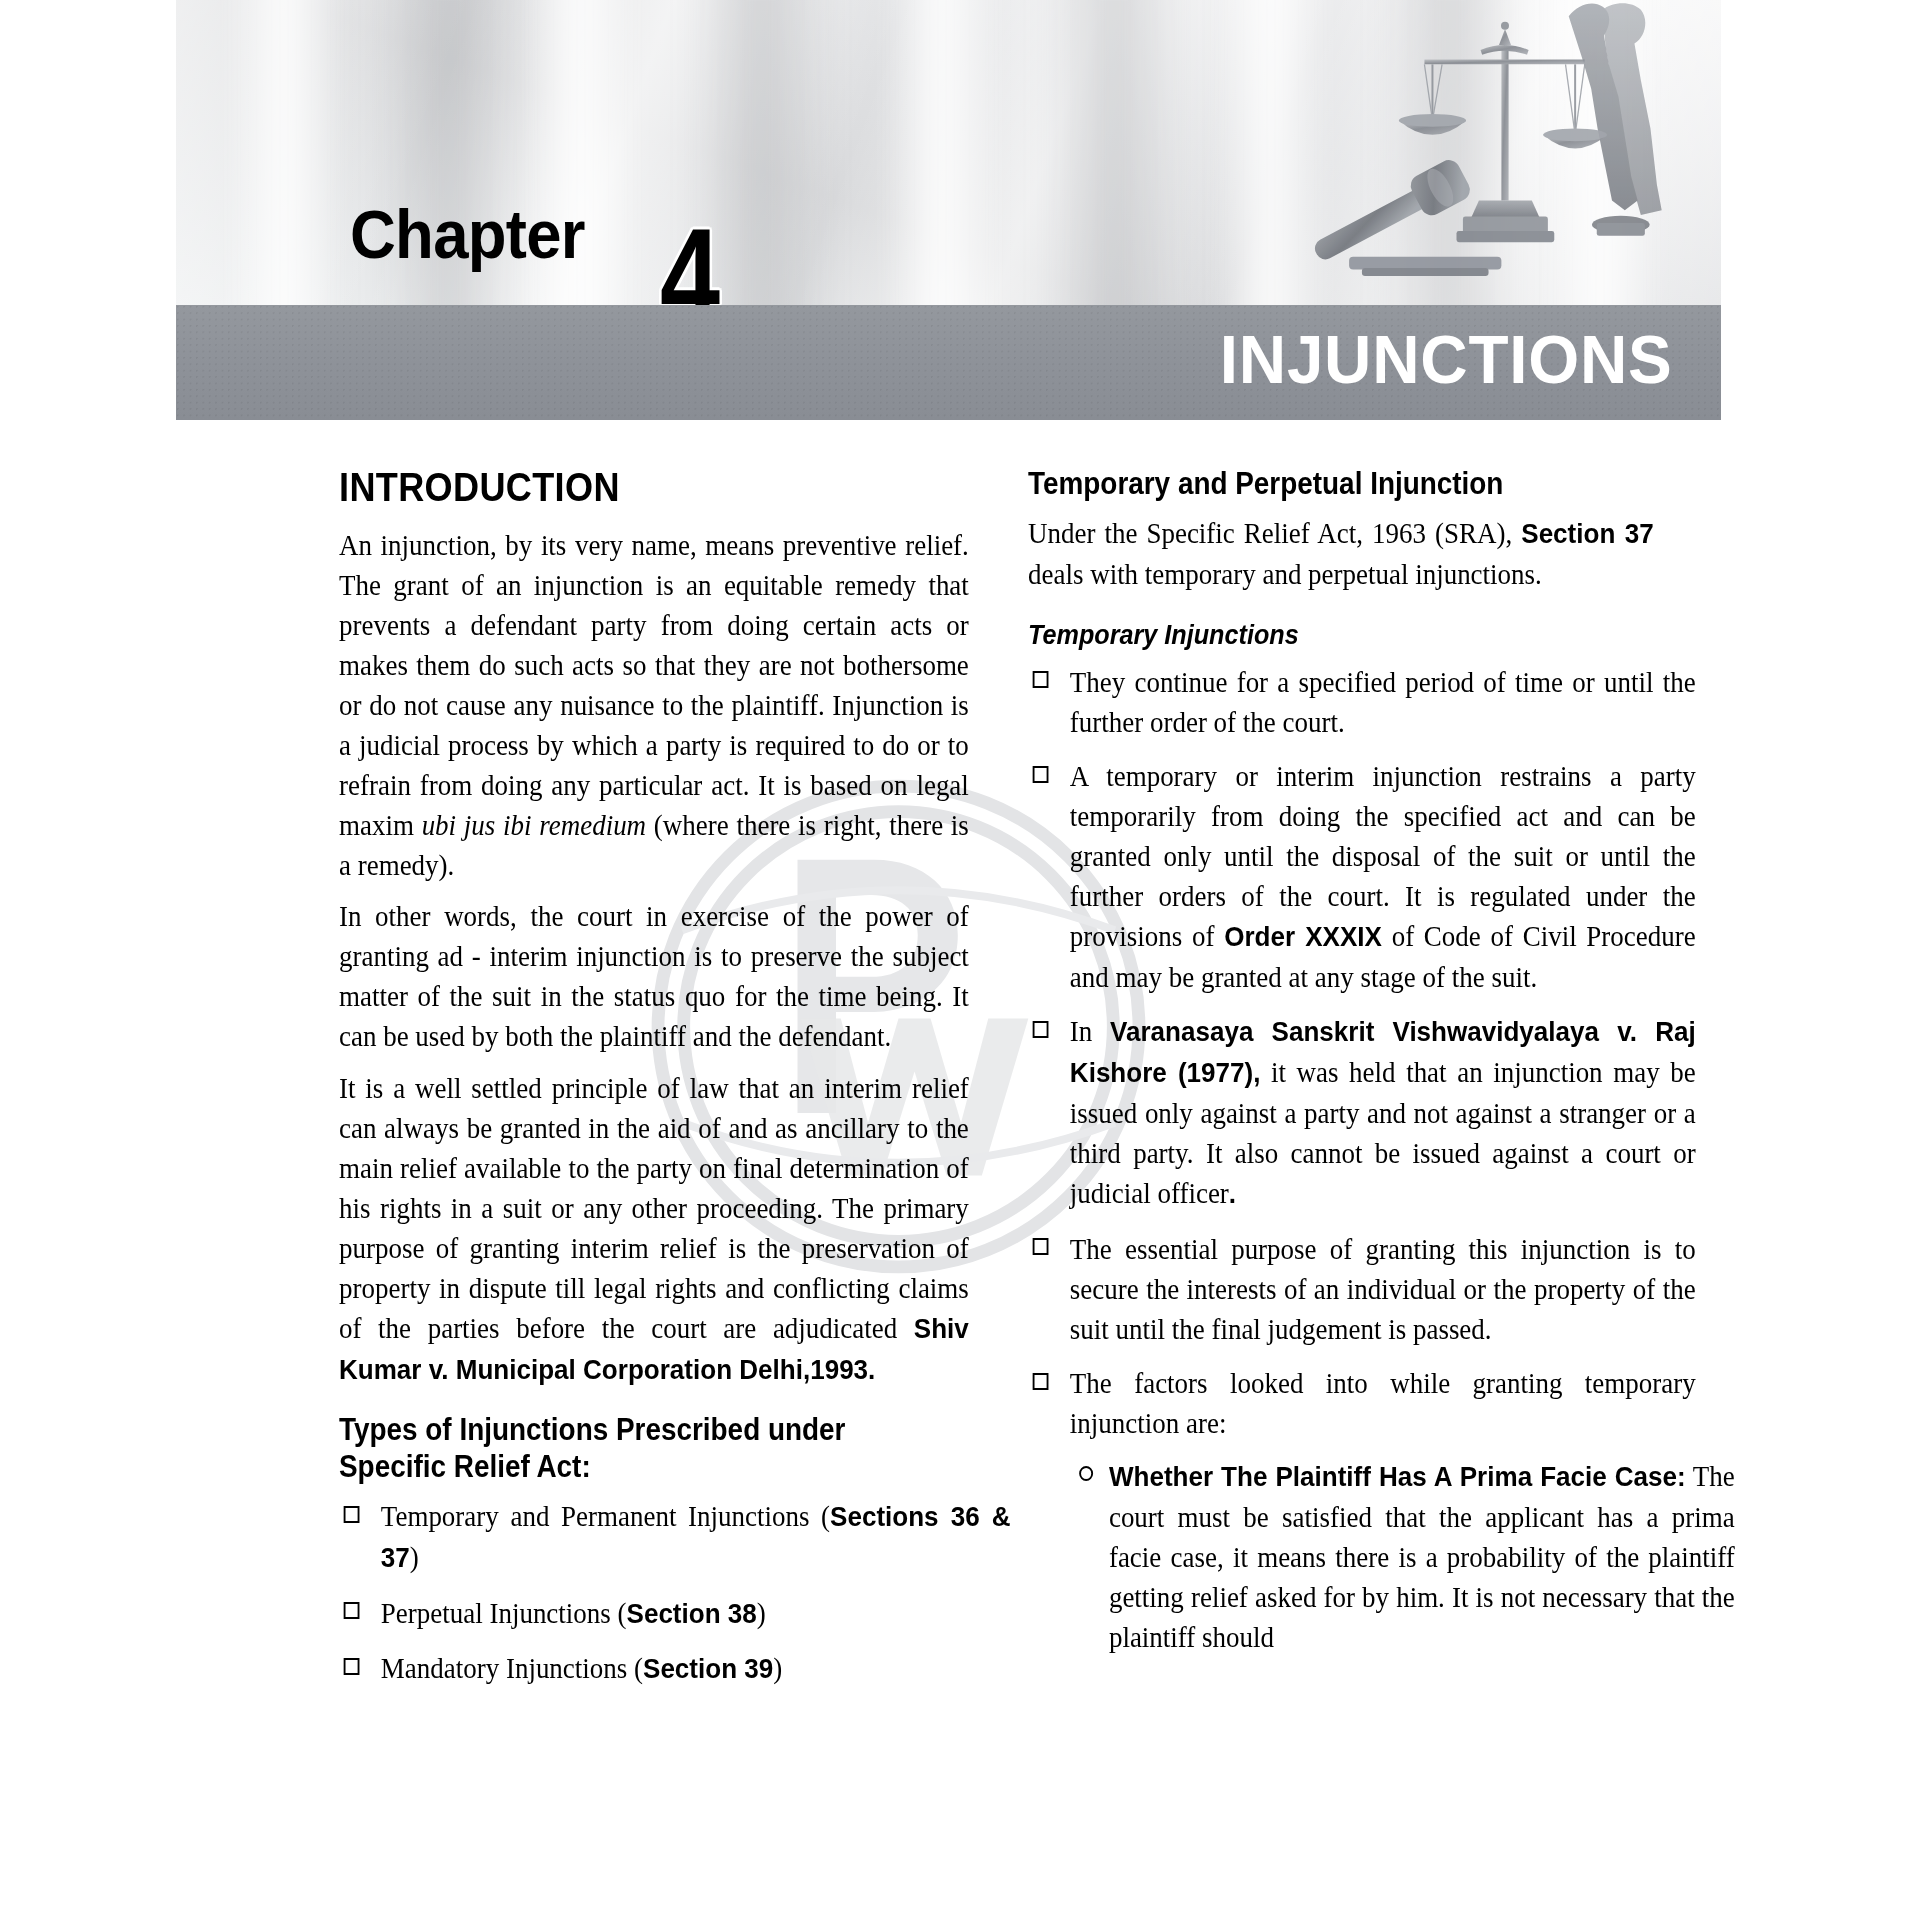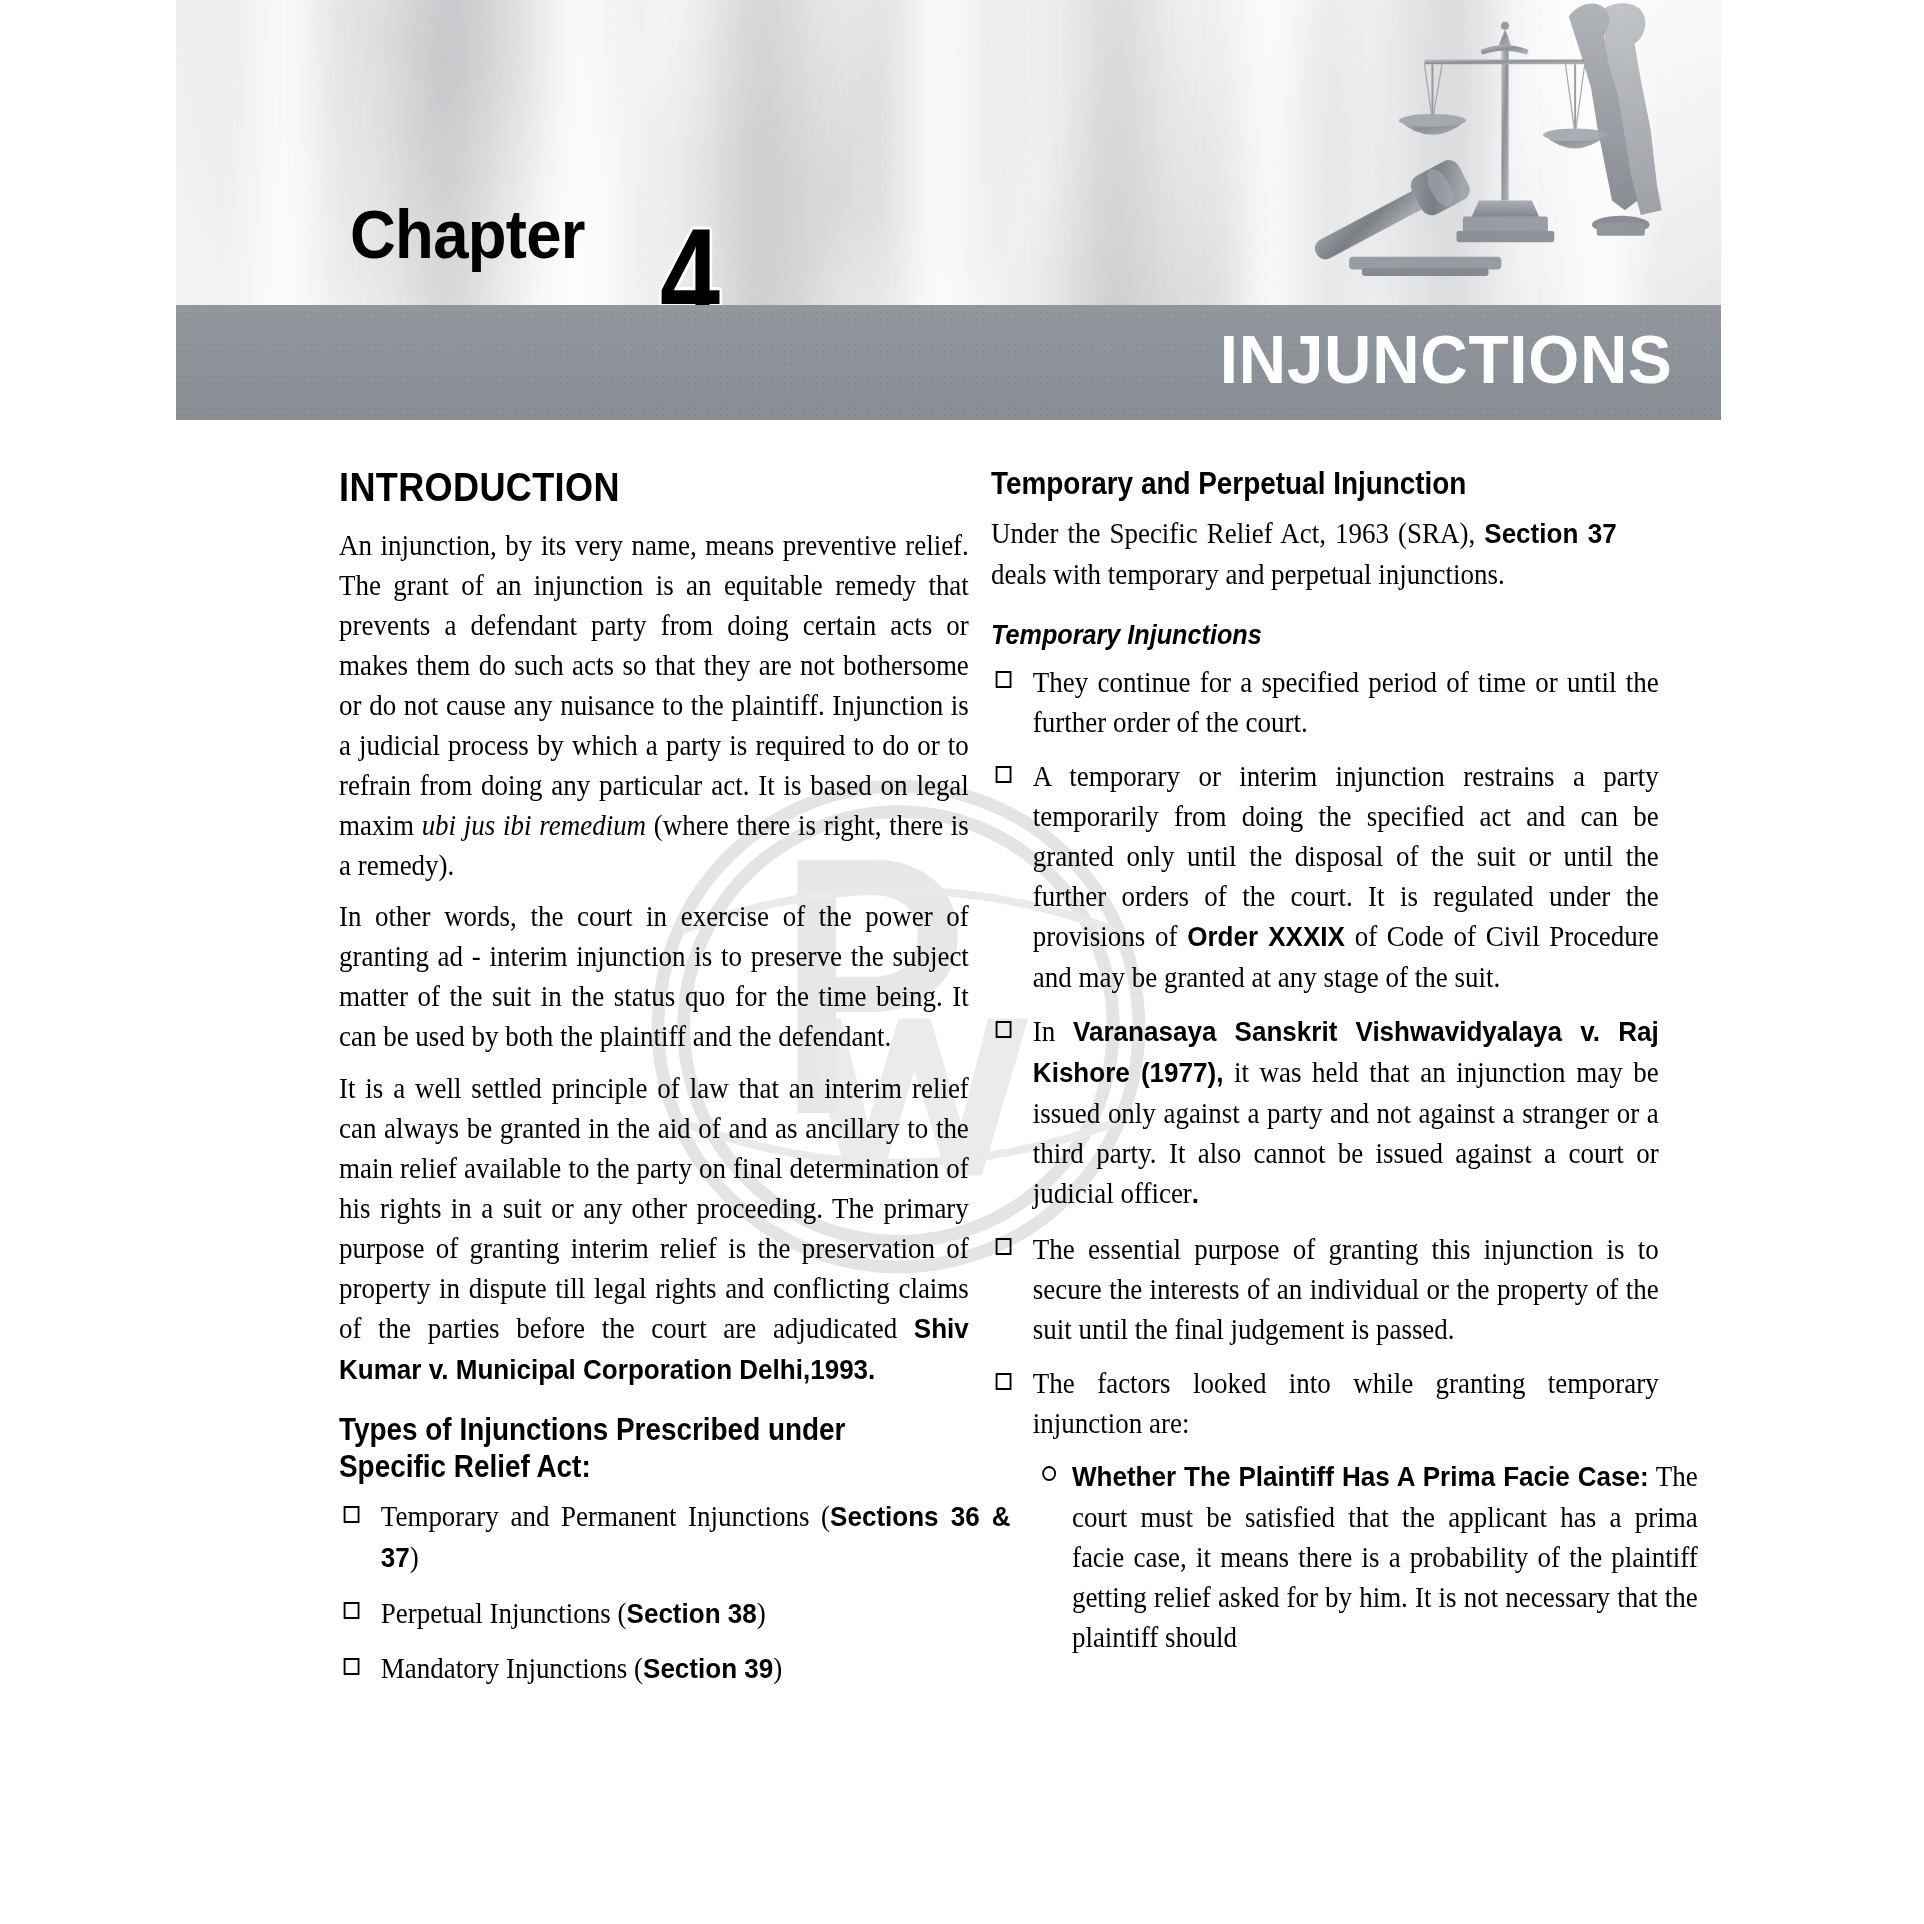--- a/index.html
+++ b/index.html
@@ -153,21 +153,21 @@
     left: 0;
     top: 465px;
     width: 1925px;
     z-index: 1;
   }
   .column {
     position: absolute;
     top: 0;
   }
   #col-left  { left: 327px; width: 630px; margin-left: 12px; }
-  #col-right { left: 991px; width: 626px; }
+  #col-right { left: 1028px; width: 626px; }
 
   h2.section-head {
     font-family: "Liberation Sans", sans-serif;
     font-weight: bold;
     font-size: 41px;
     letter-spacing: 0.4px;
     color: #000;
     margin: 0 0 14.4px 0;
     line-height: 1.12;
     transform: scaleX(0.88);

